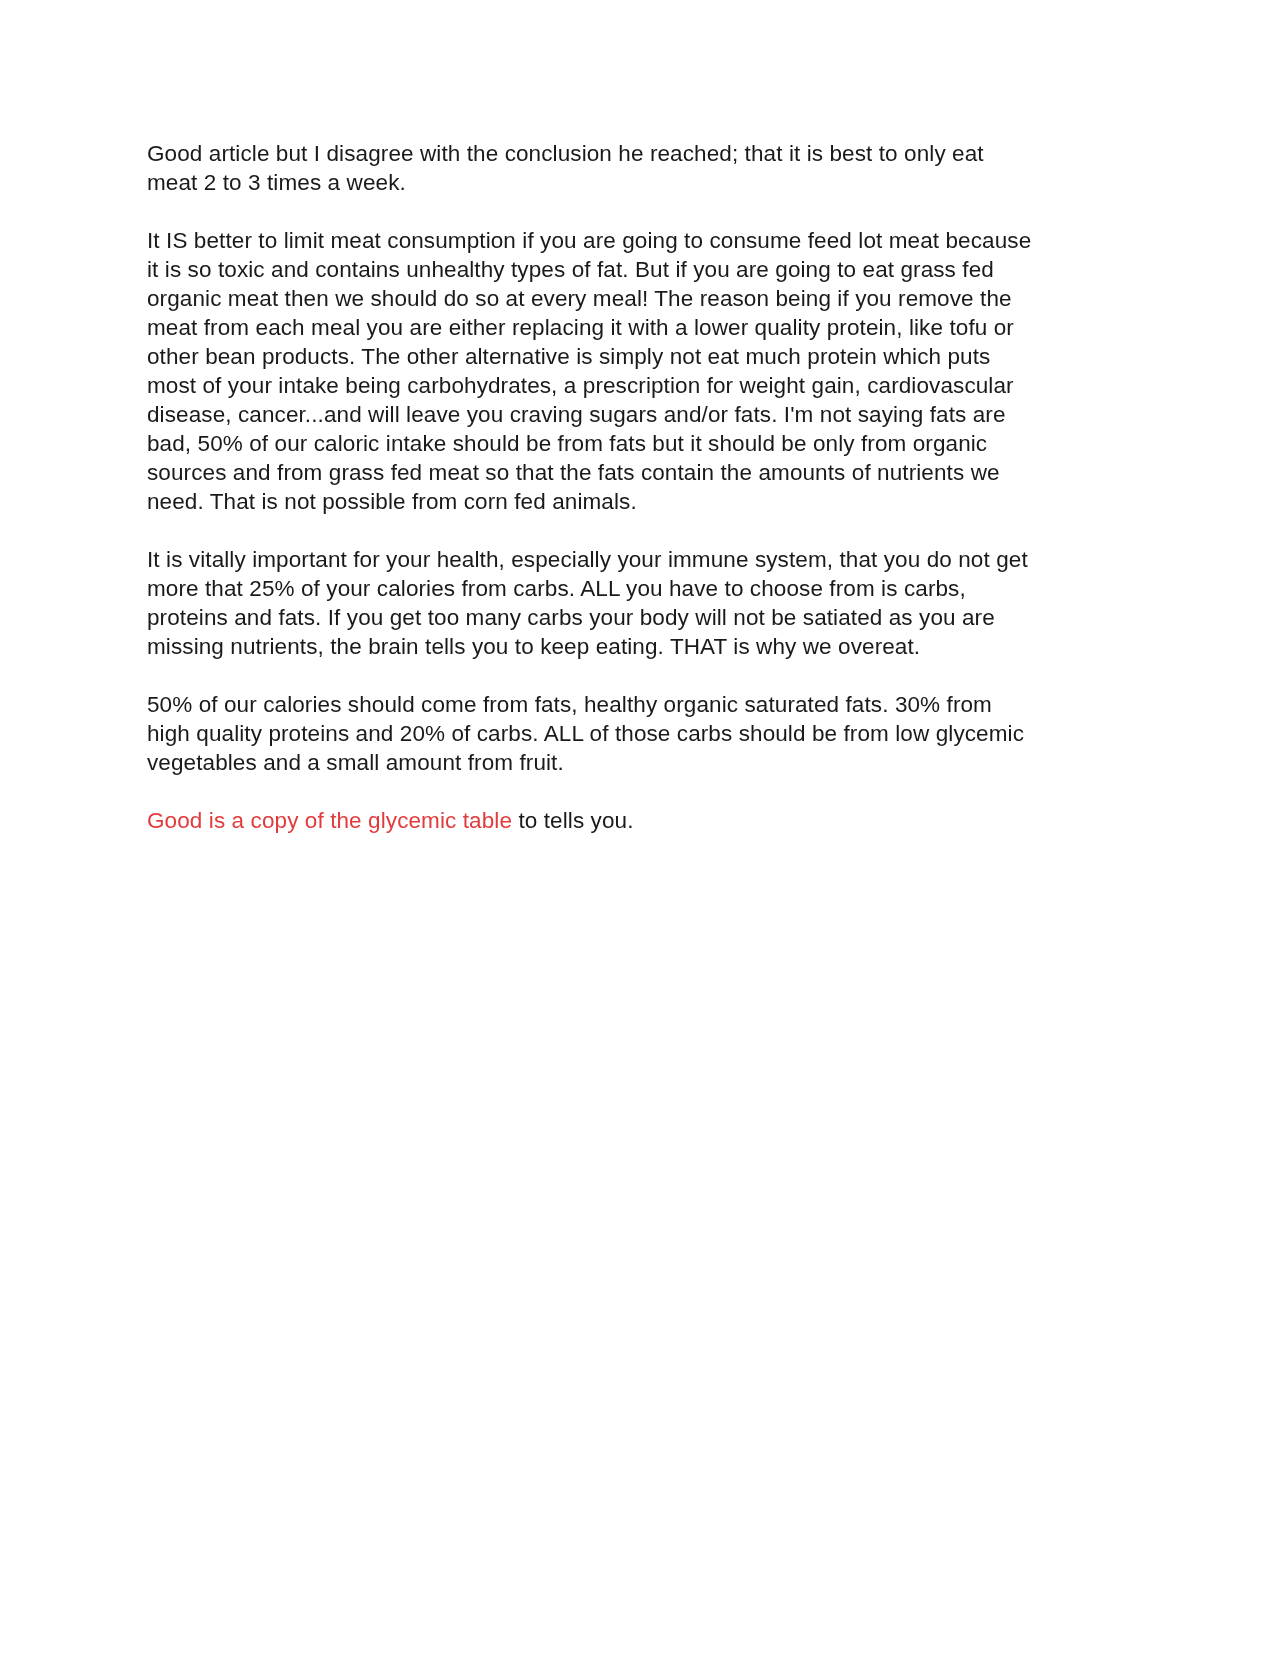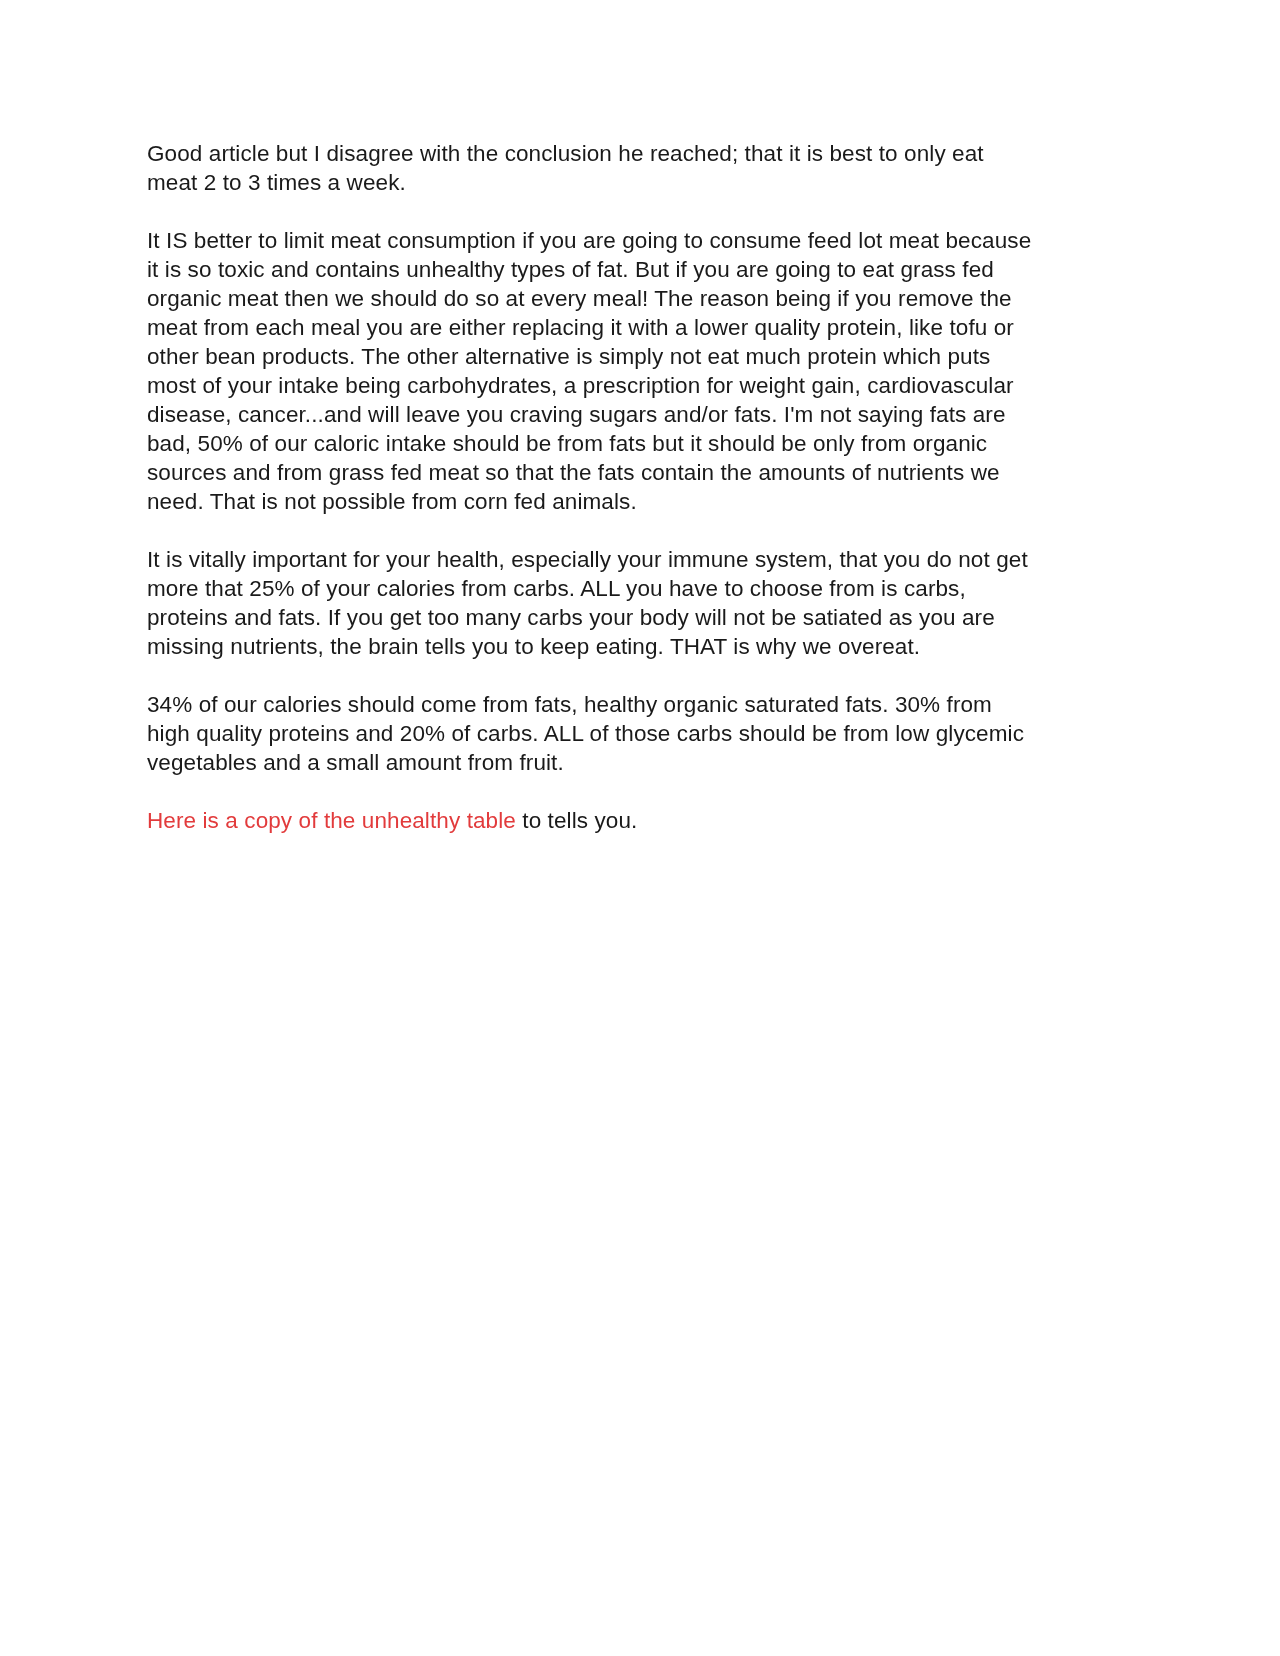--- a/index.html
+++ b/index.html
@@ -56,18 +56,18 @@
 other bean products. The other alternative is simply not eat much protein which puts
 most of your intake being carbohydrates, a prescription for weight gain, cardiovascular
 disease, cancer...and will leave you craving sugars and/or fats. I'm not saying fats are
 bad, 50% of our caloric intake should be from fats but it should be only from organic
 sources and from grass fed meat so that the fats contain the amounts of nutrients we
 need. That is not possible from corn fed animals.</p>
     <p class="para">It is vitally important for your health, especially your immune system, that you do not get
 more that 25% of your calories from carbs. ALL you have to choose from is carbs,
 proteins and fats. If you get too many carbs your body will not be satiated as you are
 missing nutrients, the brain tells you to keep eating. THAT is why we overeat.</p>
-    <p class="para">34% of our calories should come from fats, healthy organic saturated fats. 30% from
+    <p class="para">50% of our calories should come from fats, healthy organic saturated fats. 30% from
 high quality proteins and 20% of carbs. ALL of those carbs should be from low glycemic
 vegetables and a small amount from fruit.</p>
-    <p class="para"><span class="link">Here is a copy of the unhealthy table</span><span> to tells you.</span></p>
+    <p class="para"><span class="link">Good is a copy of the glycemic table</span><span> to tells you.</span></p>
   </div>
 </div>
 
 </body></html>

